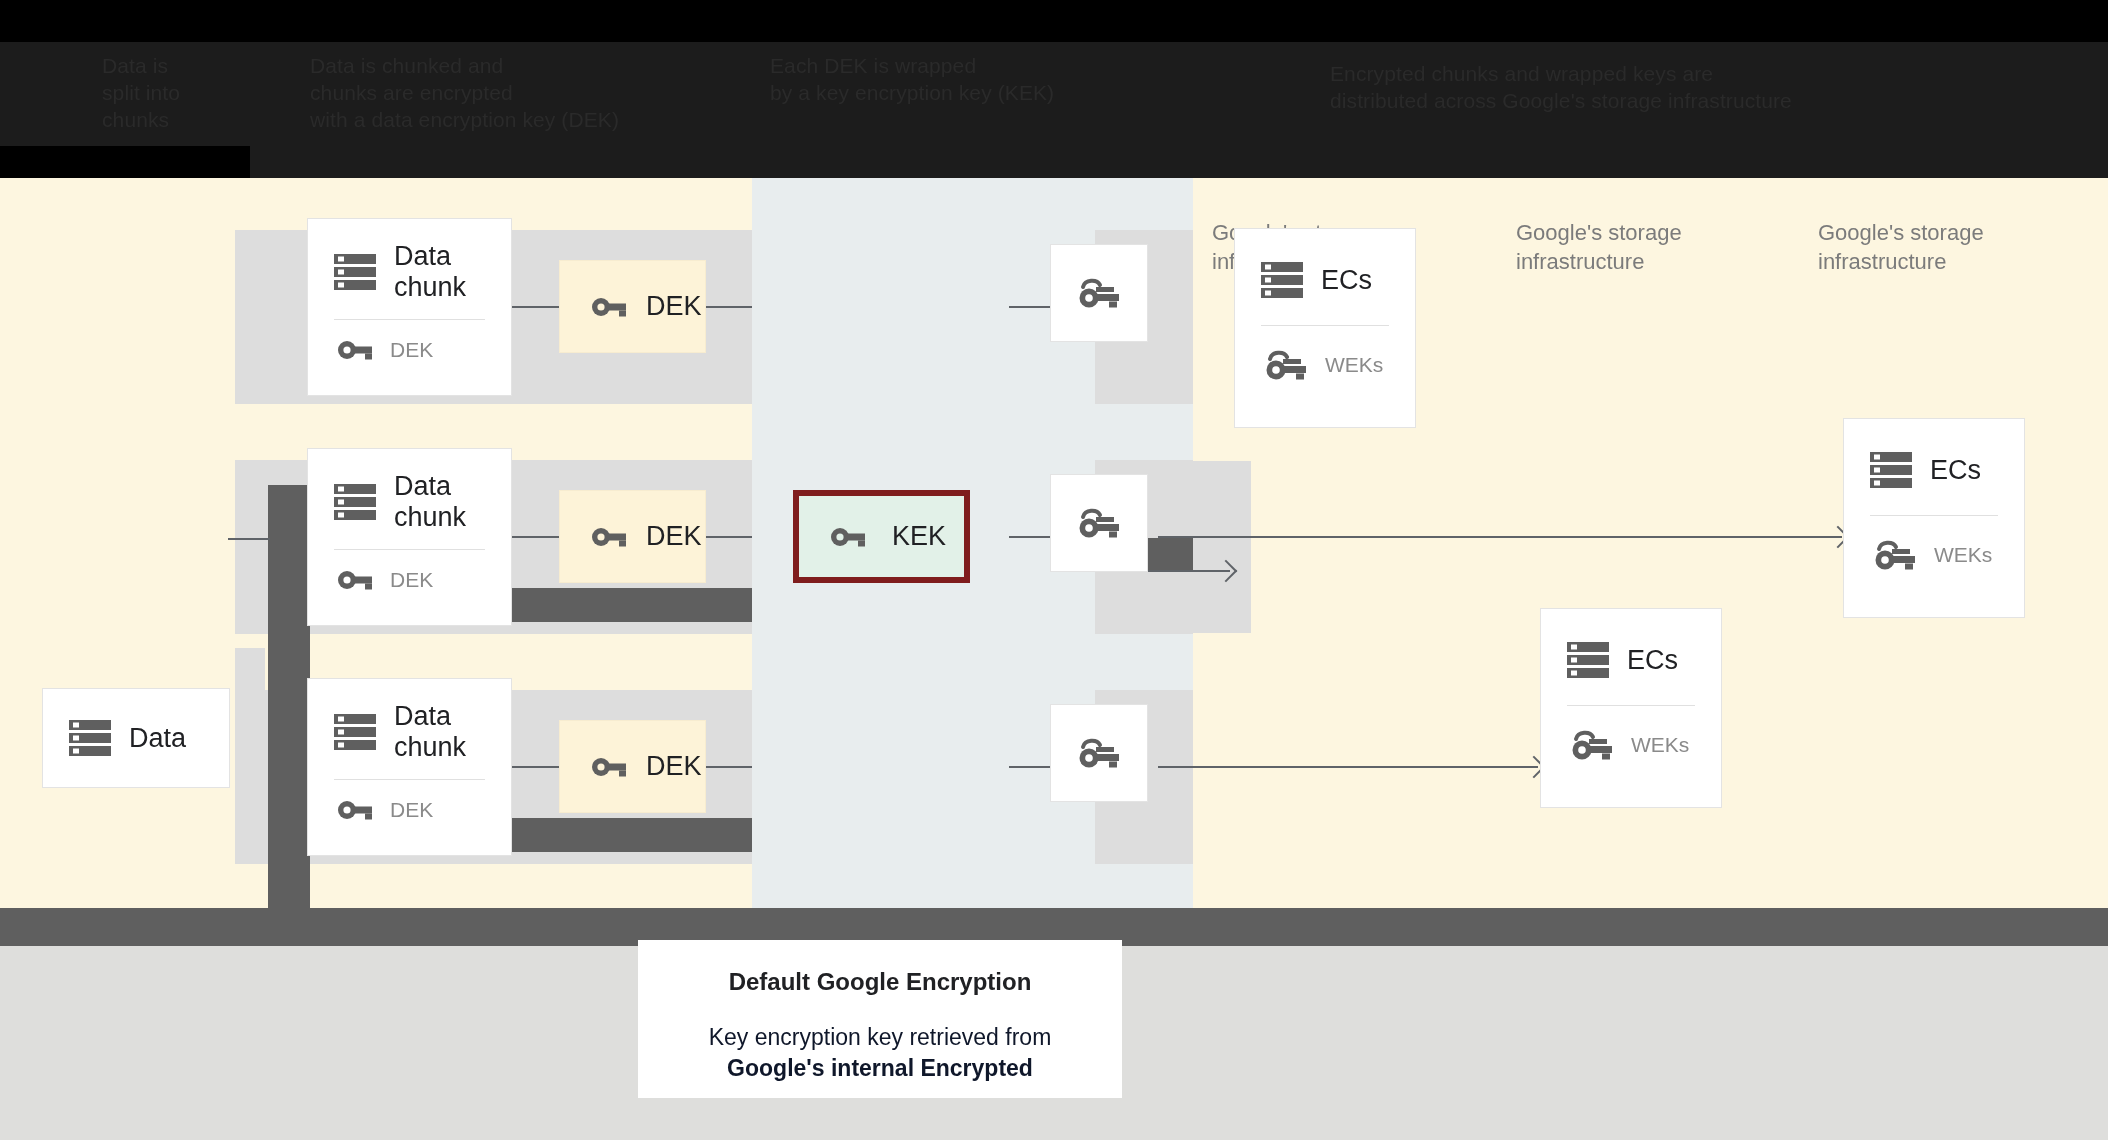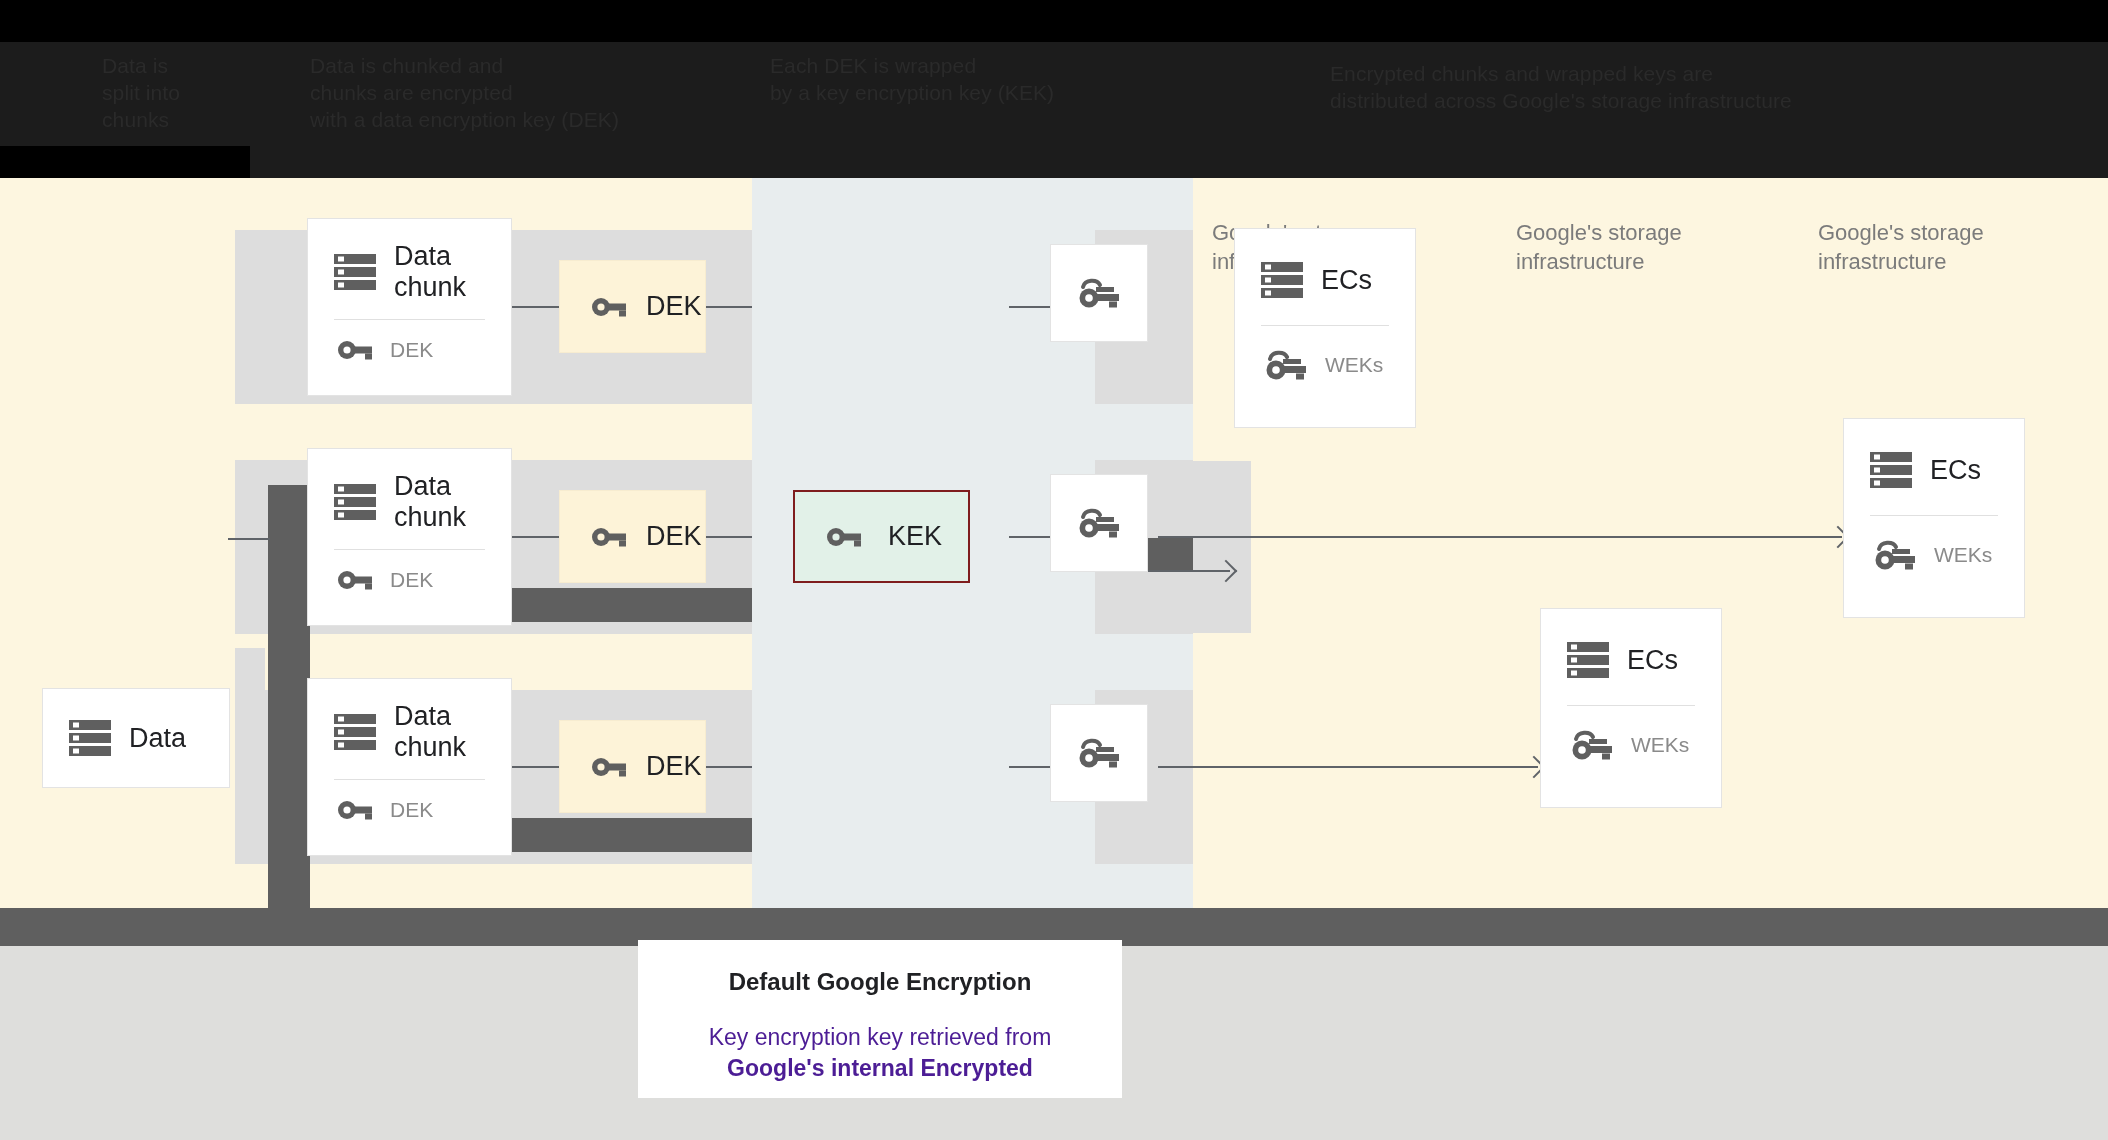--- a/index.html
+++ b/index.html
@@ -139,21 +139,21 @@
     gap: 20px;
     padding-left: 32px;
     box-sizing: border-box;
   }
   .keybox.dek {
     background: #fdf3d8;
     border: 1px solid #f7ecd0;
   }
   .keybox.kek {
     background: #e2f1e8;
-    border: 2px solid #7f1d1d;
+    border: 6px solid #7f1d1d;
     gap: 27px;
   }
   .keybox-label {
     font-size: 27px;
     color: #202124;
   }
 
   
   .wrapbox {
     position: absolute;
@@ -241,21 +241,21 @@
   }
   .caption-title {
     font-size: 24px;
     font-weight: bold;
     color: #202124;
   }
   .caption-body {
     margin-top: 26px;
     font-size: 23px;
     line-height: 31px;
-    color: #4c1d95;
+    color: #0f172a;
   }
   .caption-body b { font-weight: bold; }
 </style>
 </head>
 <body>
 
 <div id="stage">
 
   <div class="header-band">
     <div class="header-band-inner"></div>

